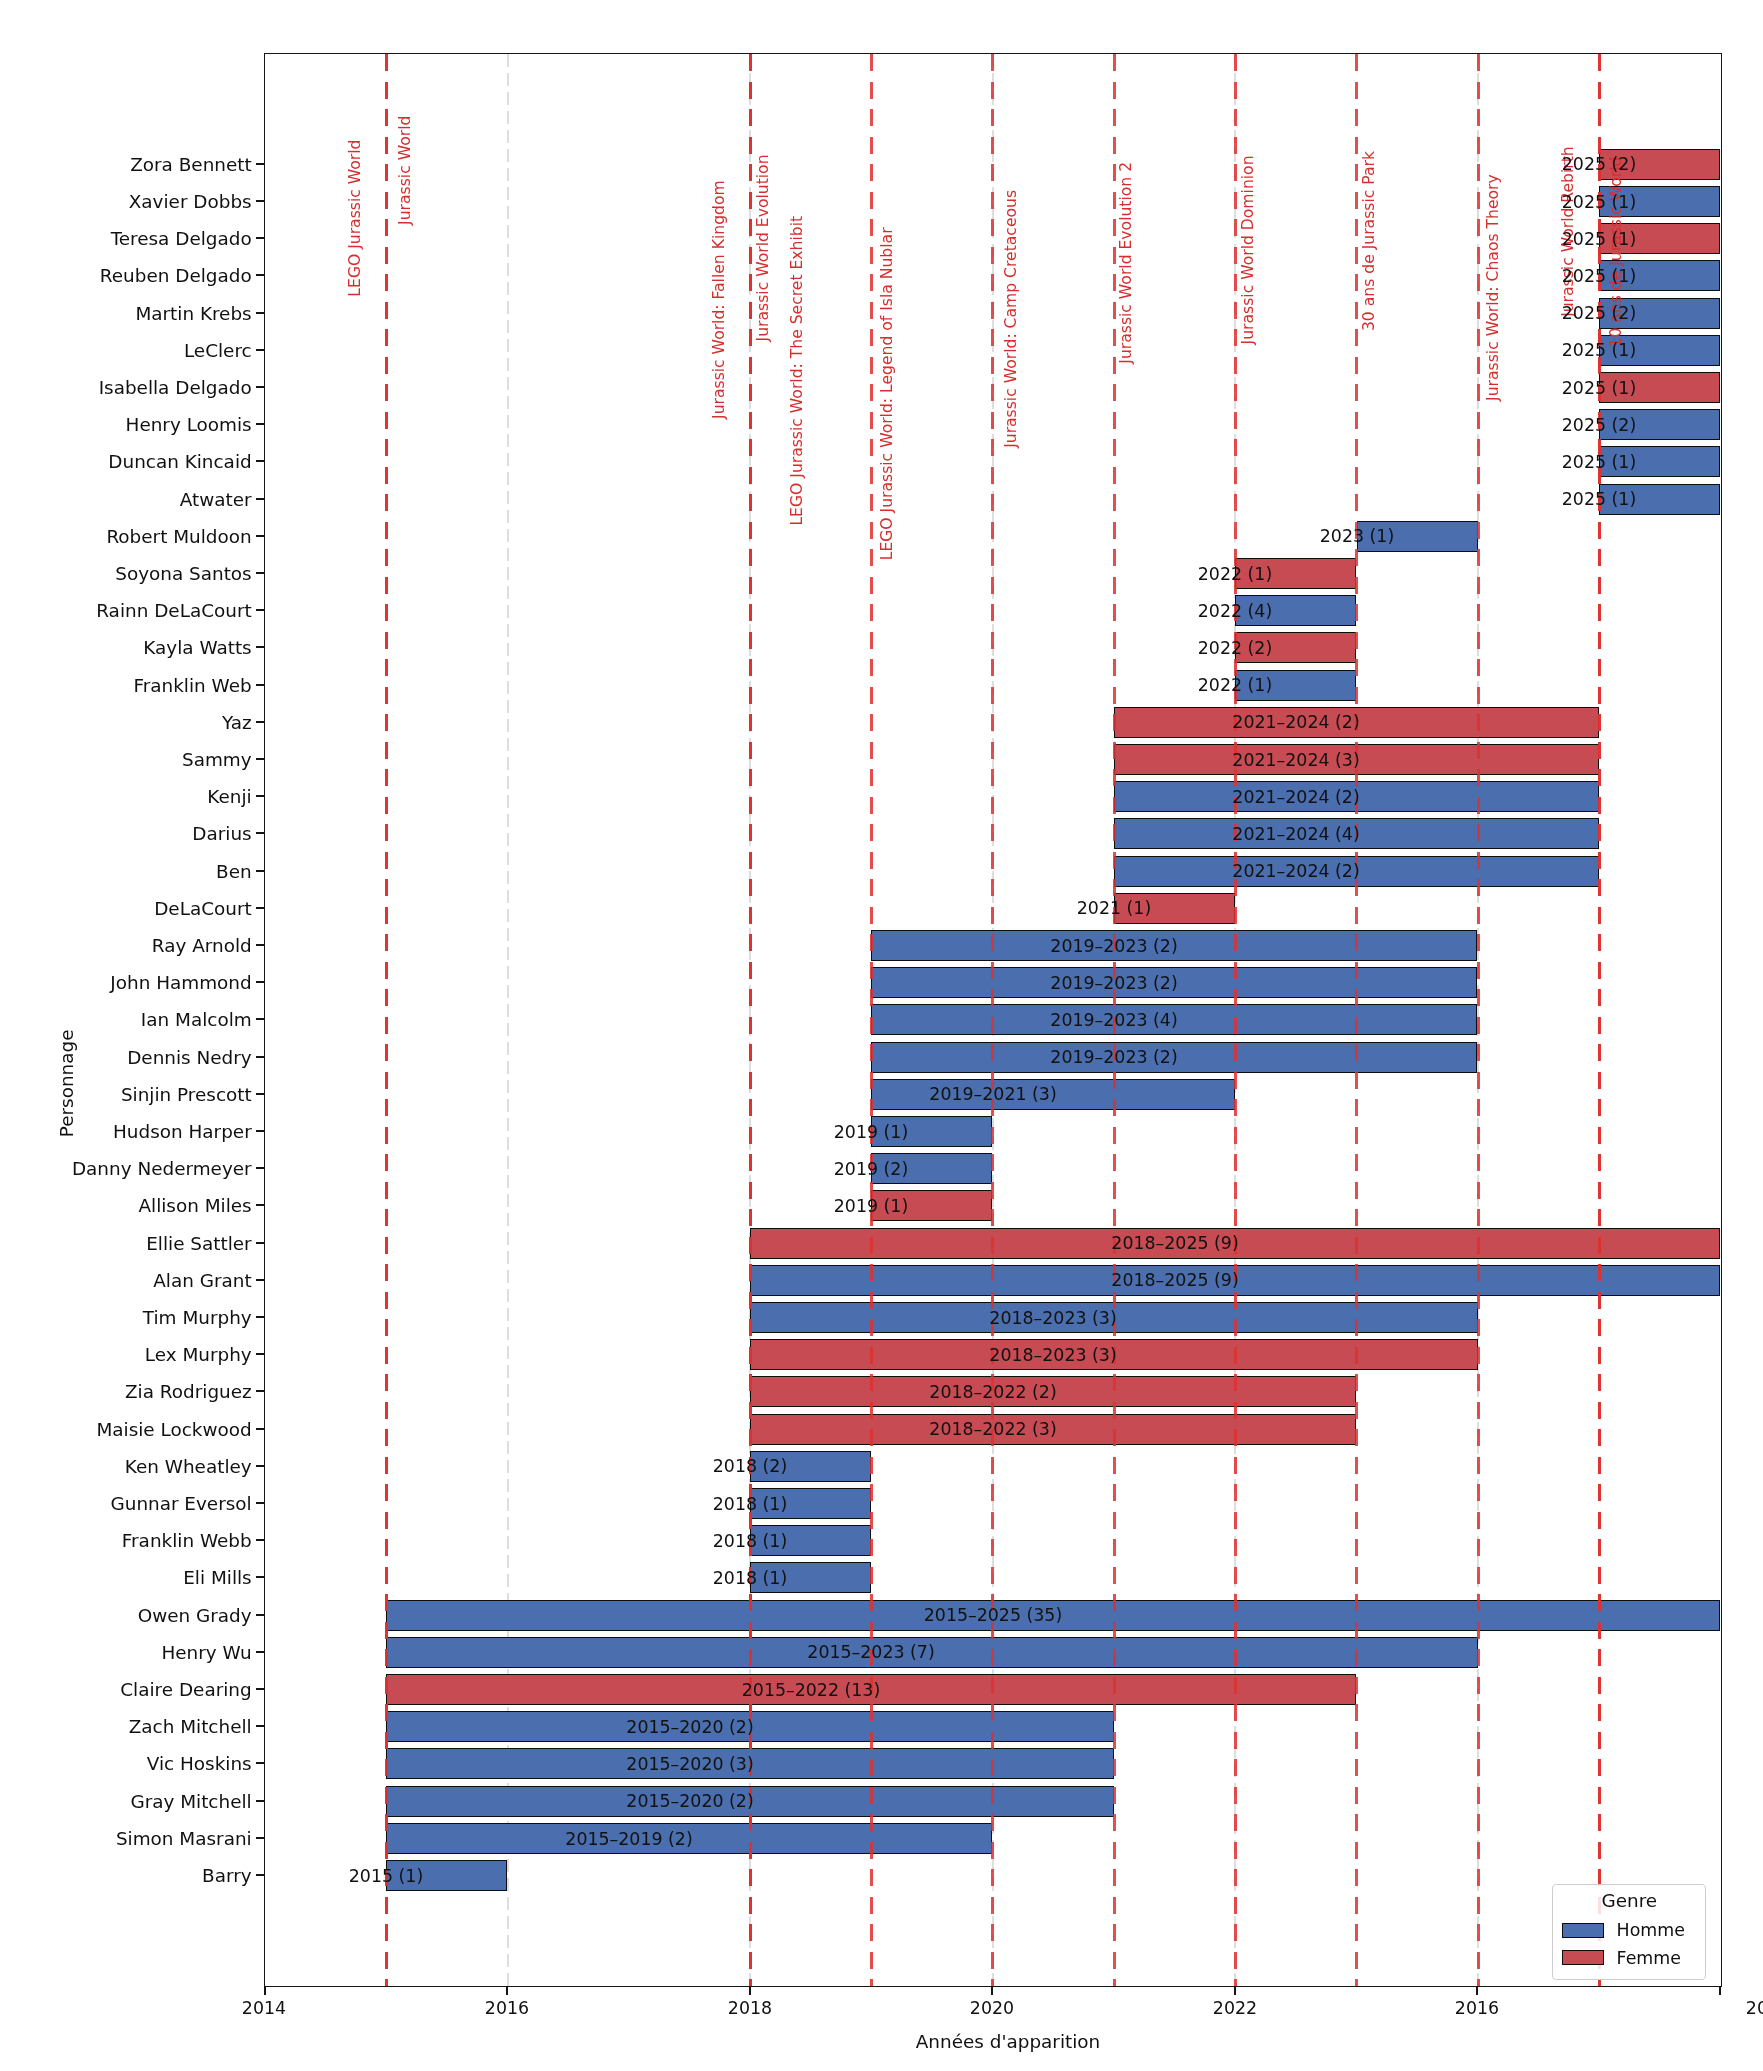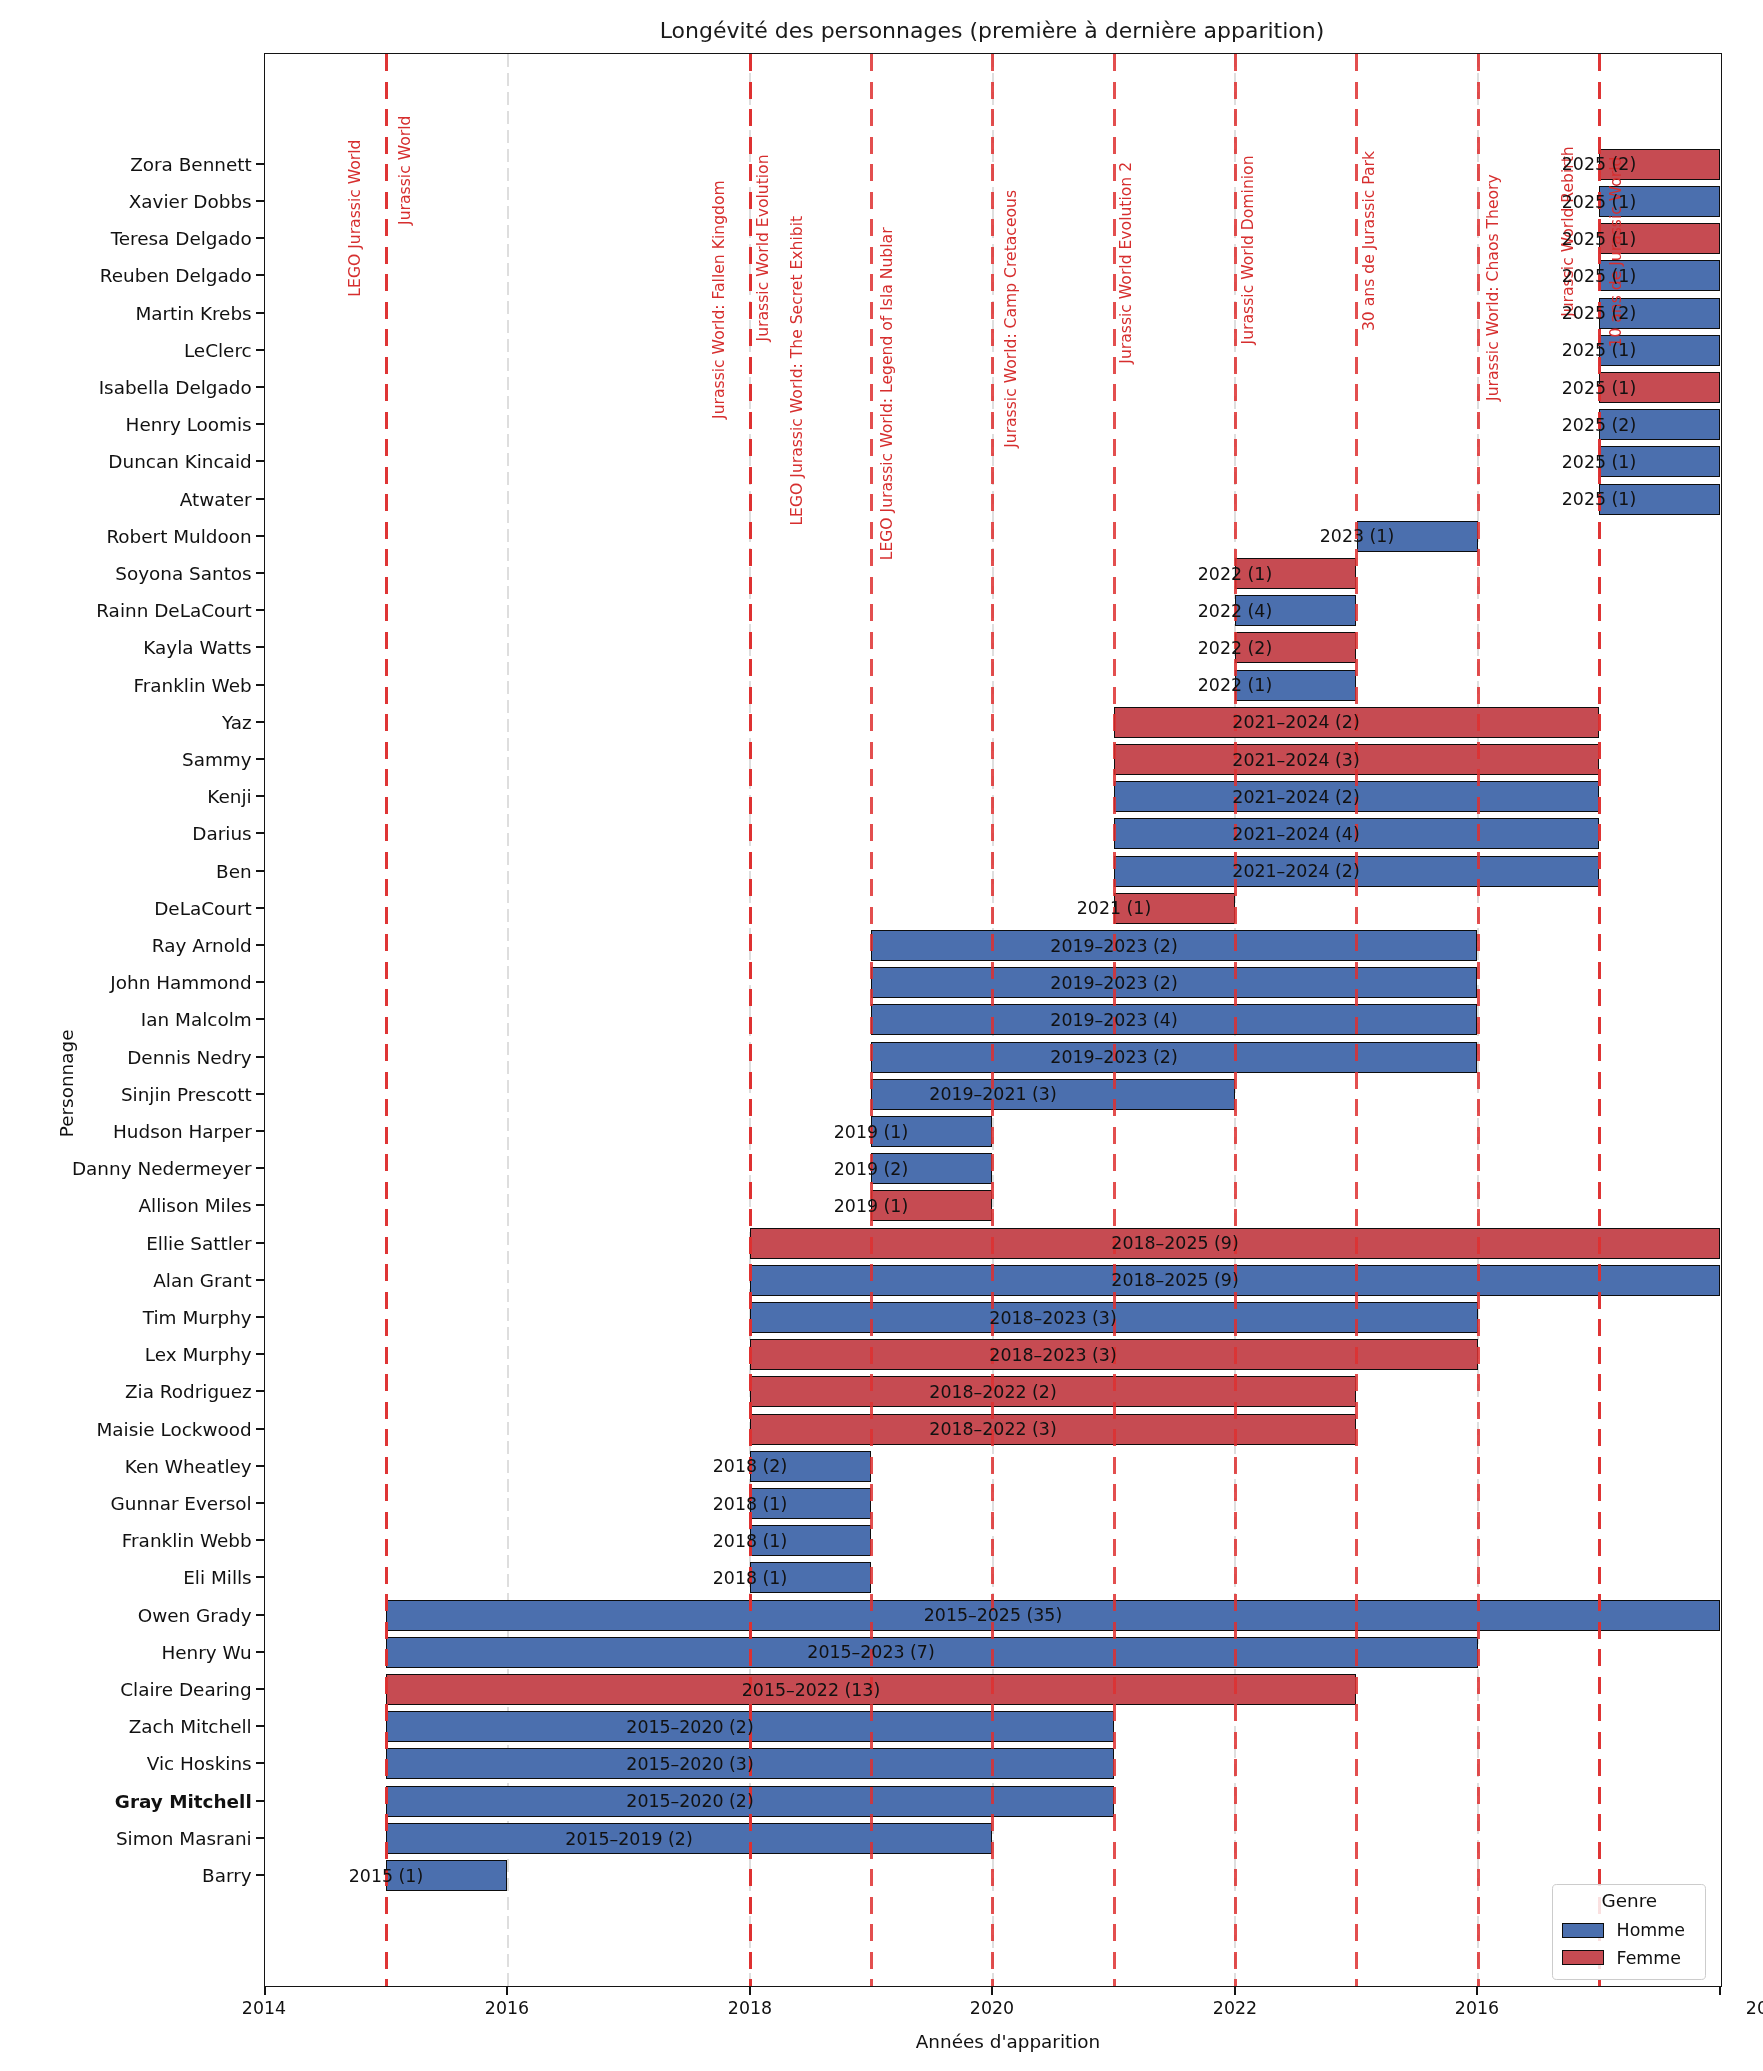--- a/index.html
+++ b/index.html
@@ -30,21 +30,20 @@
     padding:5.5px 0 7.3px 0;box-shadow:0 0 0 0;}
   #legend-title{text-align:center;font-size:18.4px;color:#111;margin-bottom:5.5px;}
   .legend-item{display:flex;align-items:center;padding:3.7px 0 3.7px 8.3px;}
   .legend-swatch{width:42px;height:14.7px;box-sizing:border-box;border:1.1px solid #0d0d0d;margin-right:13px;}
   .legend-label{font-size:17.4px;color:#111;}
 </style>
 </head>
 <body>
 
 <div id="figure">
-  <div id="title">Longévité des personnages (première à dernière apparition)</div>
 
   <div id="plot">
     <div id="grid-layer">
         <div class="gridline" style="left: 242px;"></div>
         <div class="gridline" style="left: 484px;"></div>
         <div class="gridline" style="left: 727px;"></div>
         <div class="gridline" style="left: 969px;"></div>
         <div class="gridline" style="left: 1212px;"></div>
       </div>
     <div id="bar-layer">
@@ -269,21 +268,21 @@
       <div class="yname" style="left: 3.7px; top: 1615px;">Owen Grady</div>
       <div class="ytick" style="left: 256px; top: 1614px;"></div>
       <div class="yname" style="left: 3.7px; top: 1652px;">Henry Wu</div>
       <div class="ytick" style="left: 256px; top: 1651px;"></div>
       <div class="yname" style="left: 3.7px; top: 1689px;">Claire Dearing</div>
       <div class="ytick" style="left: 256px; top: 1688px;"></div>
       <div class="yname" style="left: 3.7px; top: 1726px;">Zach Mitchell</div>
       <div class="ytick" style="left: 256px; top: 1725px;"></div>
       <div class="yname" style="left: 3.7px; top: 1763px;">Vic Hoskins</div>
       <div class="ytick" style="left: 256px; top: 1762px;"></div>
-      <div class="yname" style="left: 3.7px; top: 1801px; font-weight: bold;">Gray Mitchell</div>
+      <div class="yname" style="left: 3.7px; top: 1801px;">Gray Mitchell</div>
       <div class="ytick" style="left: 256px; top: 1800px;"></div>
       <div class="yname" style="left: 3.7px; top: 1838px;">Simon Masrani</div>
       <div class="ytick" style="left: 256px; top: 1837px;"></div>
       <div class="yname" style="left: 3.7px; top: 1875px;">Barry</div>
       <div class="ytick" style="left: 256px; top: 1874px;"></div>
       <div class="xtick" style="left: 264px;"></div>
       <div class="xtick-label" style="left: 264px;">2014</div>
       <div class="xtick" style="left: 506px;"></div>
       <div class="xtick-label" style="left: 507px;">2016</div>
       <div class="xtick" style="left: 749px;"></div>

